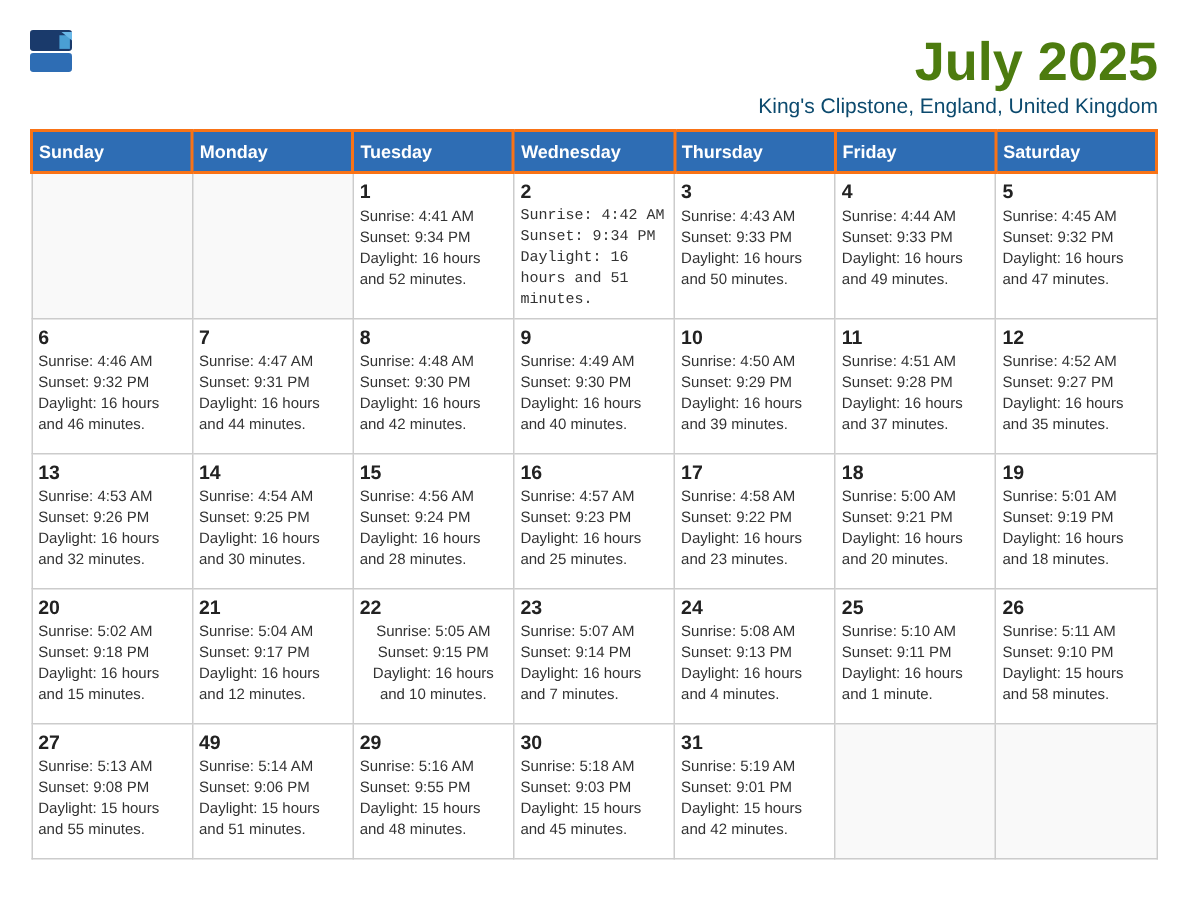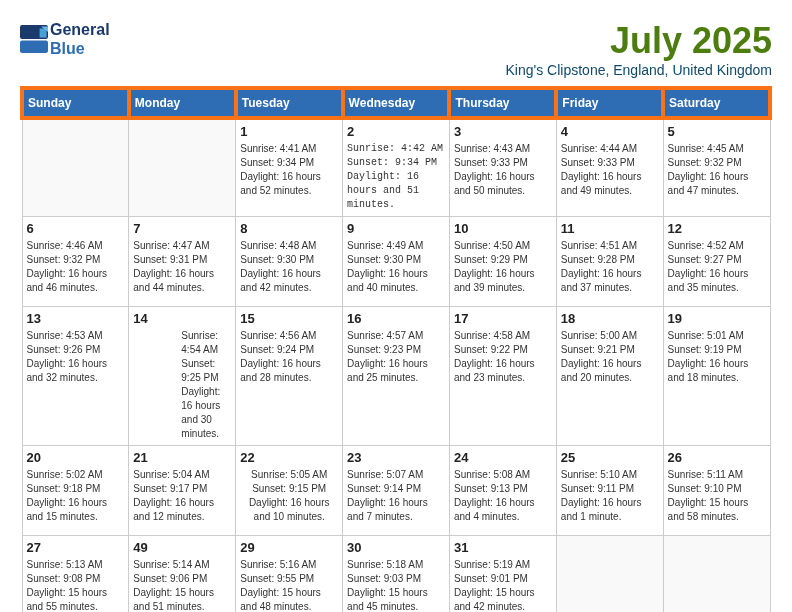--- a/index.html
+++ b/index.html
@@ -42,21 +42,21 @@
       width: 100%;
       border-collapse: collapse;
       font-size: 11px;
     }
     .calendar th {
       background-color: #2e6db4;
       color: #fff;
       padding: 6px 4px;
       text-align: left;
       font-size: 12px;
-      border: 4px solid #f97316;
+      border: 2px solid #f97316;
     }
     .calendar td {
       border: 1px solid #ccc;
       vertical-align: top;
       padding: 4px;
       height: 90px;
       width: 107px;
       background: #fff;
     }
     .calendar td.empty {
@@ -78,24 +78,20 @@
 <body>
 
 <div class="header">
   <div class="logo">
     <svg class="logo-icon" viewBox="0 0 40 40" xmlns="http://www.w3.org/2000/svg">
       <rect x="0" y="0" width="40" height="20" rx="3" fill="#1a3a6b"></rect>
       <rect x="0" y="22" width="40" height="18" rx="3" fill="#2e6db4"></rect>
       <polygon points="28,5 38,5 38,18 28,18" fill="#4a9fd4"></polygon>
       <polygon points="30,2 40,10 40,2" fill="#6ab8e8"></polygon>
     </svg>
-    <div>
-      <div style="font-size:16px;font-weight:bold;color:#1a3a6b;line-height:1.2;">General</div>
-      <div style="font-size:16px;font-weight:bold;color:#2e6db4;line-height:1.2;">Blue</div>
-    </div>
   </div>
   <div class="title-block">
     <div class="month-title">July 2025</div>
     <div class="location">King's Clipstone, England, United Kingdom</div>
   </div>
 </div>
 
 <table class="calendar">
   <thead>
     <tr>
@@ -189,21 +185,21 @@
       </tr>
       <tr>
         <td>
           <div class="day-number">13</div>
           <div class="day-info" style="white-space: pre-line;">Sunrise: 4:53 AM
 Sunset: 9:26 PM
 Daylight: 16 hours and 32 minutes.</div>
         </td>
         <td>
           <div class="day-number">14</div>
-          <div class="day-info" style="white-space: pre-line; margin-left: 48px;">Sunrise: 4:54 AM
+          <div class="day-info" style="white-space: pre-line;">Sunrise: 4:54 AM
 Sunset: 9:25 PM
 Daylight: 16 hours and 30 minutes.</div>
         </td>
         <td>
           <div class="day-number">15</div>
           <div class="day-info" style="white-space: pre-line;">Sunrise: 4:56 AM
 Sunset: 9:24 PM
 Daylight: 16 hours and 28 minutes.</div>
         </td>
         <td>

